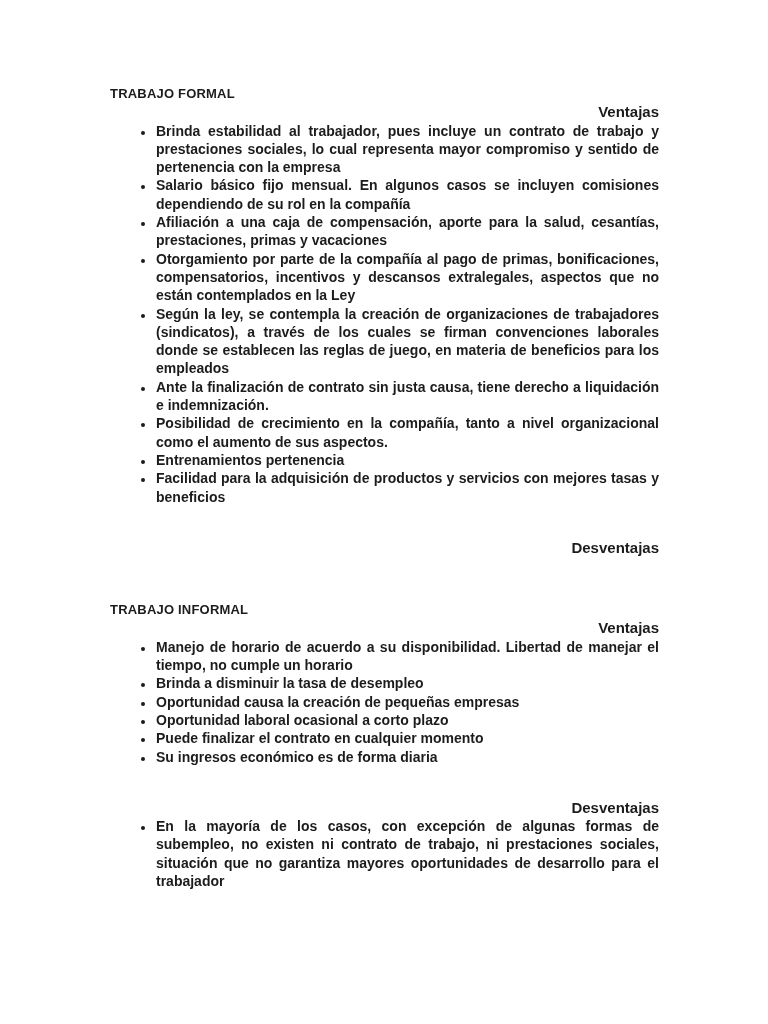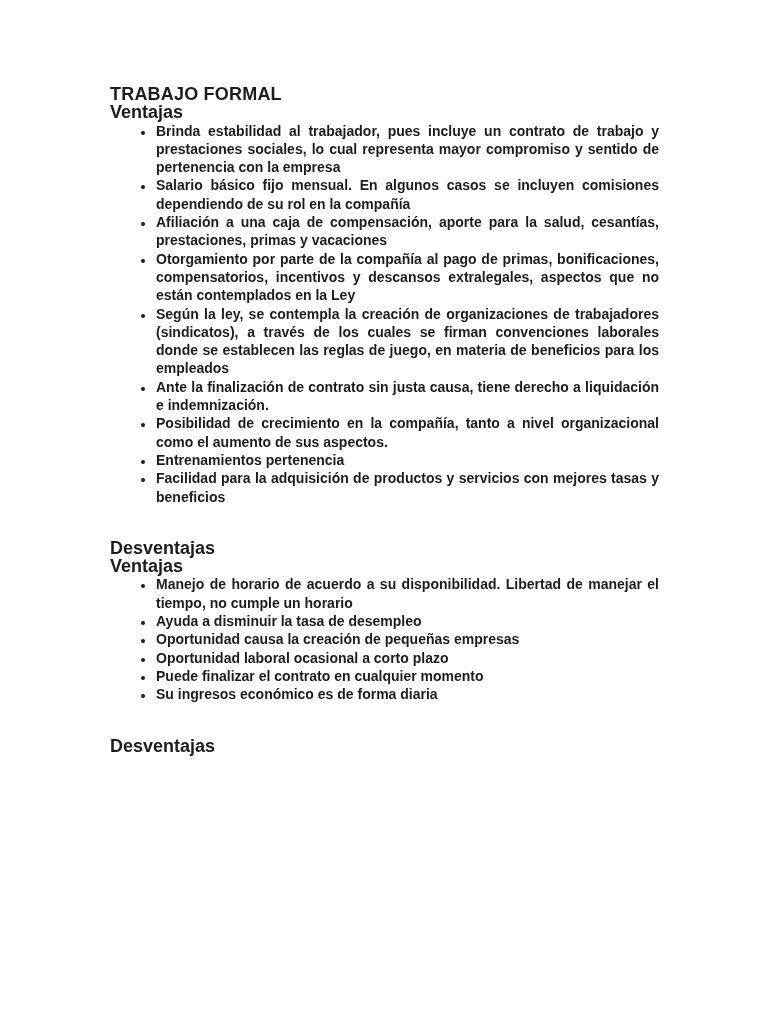--- a/index.html
+++ b/index.html
@@ -19,30 +19,31 @@
   }
   .content {
     position: absolute;
     top: 85px;
     left: 110px;
     width: 549px;
     font-size: 14px;
     line-height: 18.3px;
   }
   .section-title {
-    font-size: 18px;
+    font-size: 13px;
     font-weight: bold;
     letter-spacing: 0.2px;
   }
   .section + .section .section-title {
     margin-top: 44px;
   }
   .block-heading {
-    font-size: 18px;
+    font-size: 15px;
     font-weight: bold;
+    text-align: right;
   }
   .block + .block .block-heading {
     margin-top: 33px;
   }
   ul.bullet-list {
     list-style: disc outside;
     margin: 0;
     padding-left: 45px;
     text-align: justify;
   }
@@ -77,32 +78,36 @@
           <li>Facilidad para la adquisición de productos y servicios con mejores tasas y beneficios</li>
         </ul>
       </div>
 
       <div class="block">
         <div class="block-heading">Desventajas</div>
       </div>
     </div>
 
     <div class="section">
+      <div class="section-title">TRABAJO INFORMAL</div>
 
       <div class="block">
         <div class="block-heading">Ventajas</div>
         <ul class="bullet-list">
           <li>Manejo de horario de acuerdo a su disponibilidad. Libertad de manejar el tiempo, no cumple un horario</li>
-          <li>Ayuda a disminuir la tasa de desempleo</li>
+          <li>Brinda a disminuir la tasa de desempleo</li>
           <li>Oportunidad causa la creación de pequeñas empresas</li>
           <li>Oportunidad laboral ocasional a corto plazo</li>
           <li>Puede finalizar el contrato en cualquier momento</li>
           <li>Su ingresos económico es de forma diaria</li>
         </ul>
       </div>
 
       <div class="block">
         <div class="block-heading">Desventajas</div>
+        <ul class="bullet-list">
+          <li>En la mayoría de los casos, con excepción de algunas formas de subempleo, no existen ni contrato de trabajo, ni prestaciones sociales, situación que no garantiza mayores oportunidades de desarrollo para el trabajador</li>
+        </ul>
       </div>
     </div>
 
   </div>
 </div>
 
 </body></html>

